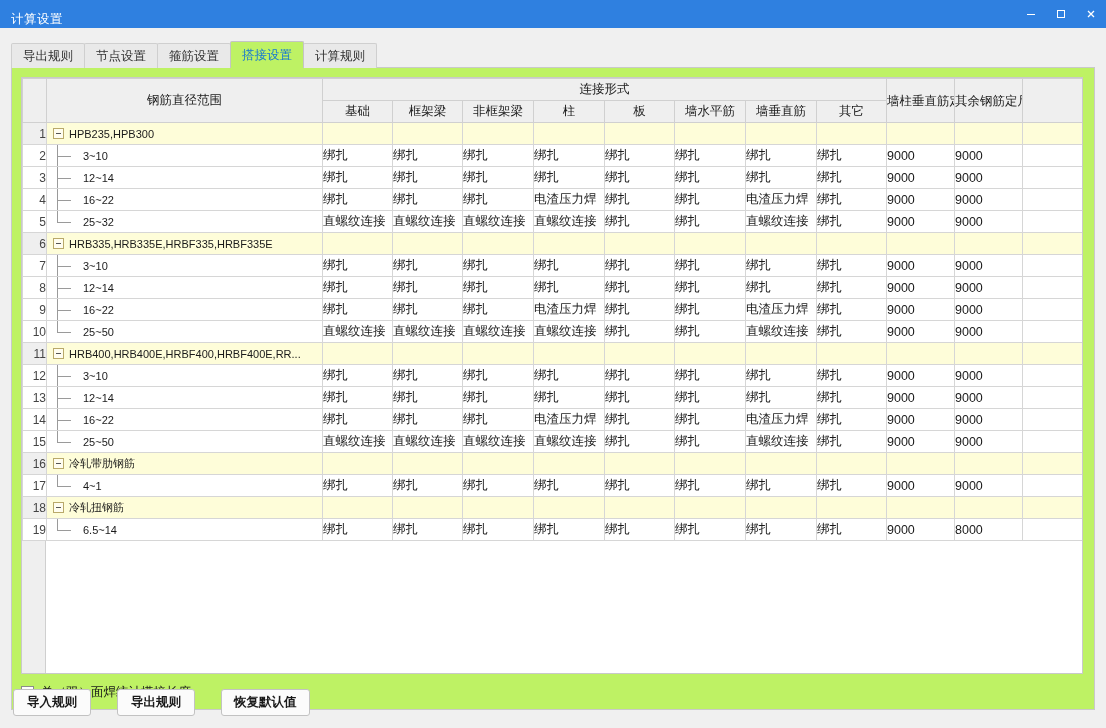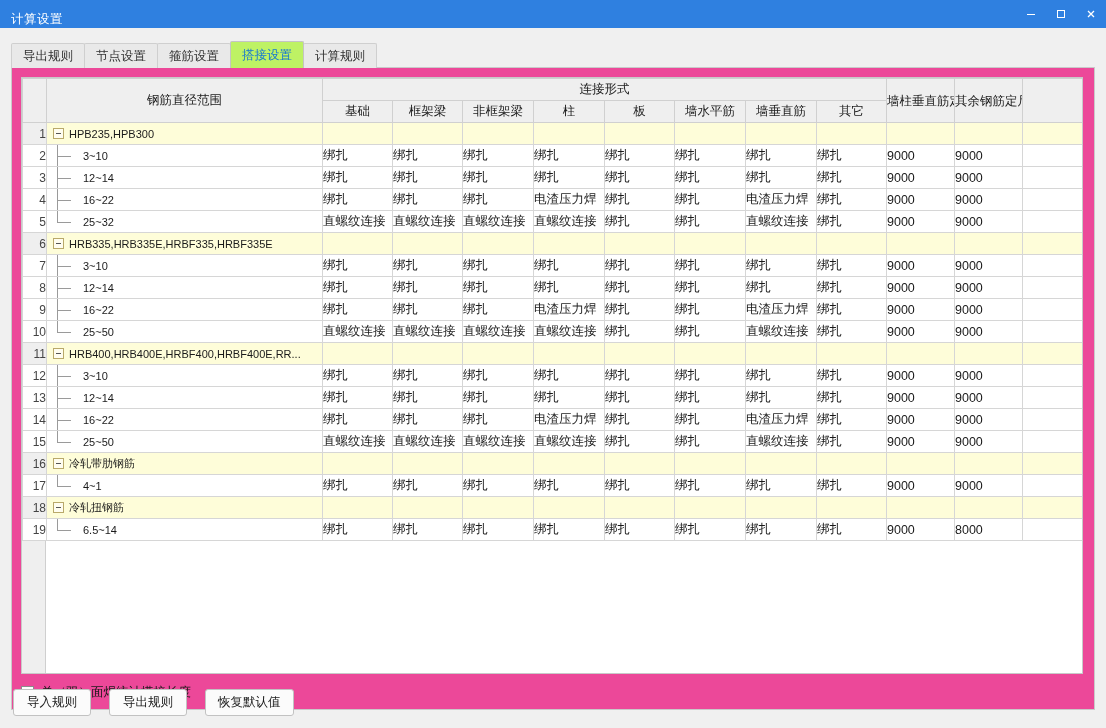--- a/index.html
+++ b/index.html
@@ -63,21 +63,21 @@
     height: 27px;
     border-color: #c4c4c4;
     position: relative;
     z-index: 4;
   }
 
   
   .tabpanel {
     position: absolute; left: 11px; top: 39px;
     width: 1084px; height: 643px;
-    background: #ec4899;
+    background: #bef264;
     border: 1px solid #c9c9c9;
   }
 
   
   .grid-wrap {
     position: absolute; left: 9px; top: 9px;
     width: 1062px; height: 597px;
     border: 1px solid #c9c9c9;
     background: #ffffff;
     overflow: hidden;
@@ -191,21 +191,21 @@
     width: 13px; height: 13px;
     border: 1px solid #8c8c8c;
     background: #fff;
     margin-right: 7px;
   }
   .chk-label { font-size: 12.5px; color: #1a1a1a; }
 
   
   .btnbar {
     position: absolute; left: 13px; top: 661px;
-    display: flex; gap: 18px;
+    display: flex; gap: 26px; font-weight: bold;
   }
   .btn {
     min-width: 78px; height: 27px;
     padding: 0 12px;
     border: 1px solid #c2c2c2;
     background: #fbfbfb;
     border-radius: 3px;
     font-size: 12.5px; color: #1a1a1a;
     display: flex; align-items: center; justify-content: center;
   }

